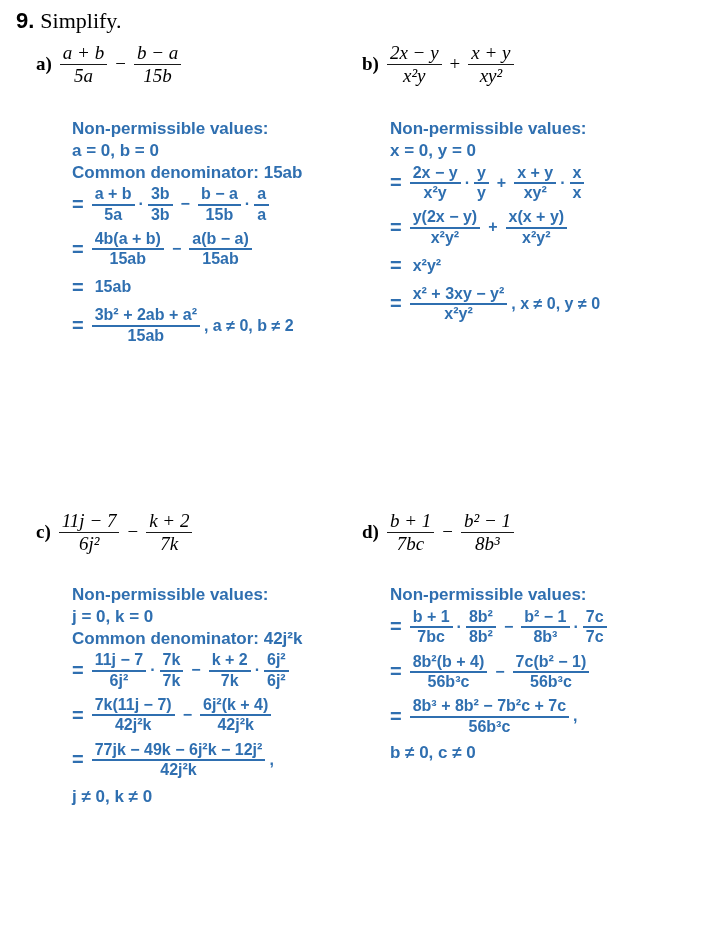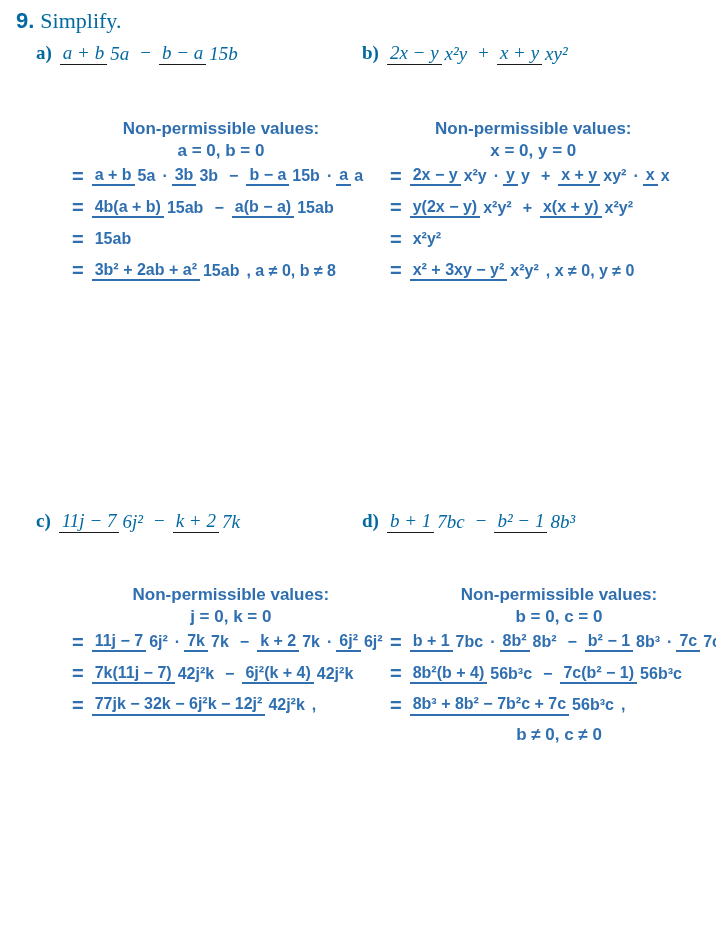--- a/index.html
+++ b/index.html
@@ -1,25 +1,25 @@
 <!DOCTYPE html>
 <html><head>
 <meta charset="utf-8">
 <style>
   html, body { margin: 0; padding: 0; background: #ffffff; }
   body { width: 716px; height: 932px; position: relative; overflow: hidden; }
-  .serif { font-family: "Liberation Serif", "DejaVu Serif", serif; color: #0369a1; }
-  .sans { font-family: "Liberation Sans", "DejaVu Sans", sans-serif; text-align: center; }
+  .serif { font-family: "Liberation Serif", "DejaVu Serif", serif; color: #000000; }
+  .sans { font-family: "Liberation Sans", "DejaVu Sans", sans-serif; }
   .blue { color: #2f6fb0; font-weight: bold; }
   .abs { position: absolute; }
   .problem-num { left: 16px; top: 8px; font-size: 22px; }
   .problem-num b { font-family: "Liberation Sans", sans-serif; font-weight: bold; margin-right: 6px; }
 
   
-  .frac { display: inline-flex; flex-direction: row; align-items: center; vertical-align: middle; margin: 0 4px; }
+  .frac { display: inline-flex; flex-direction: column; align-items: center; vertical-align: middle; margin: 0 4px; }
   .frac .num, .frac .den { padding: 0 3px; line-height: 1.15; white-space: nowrap; }
   .frac .num { border-bottom: 2px solid currentColor; }
   .q-frac .num { border-bottom: 1.5px solid #1a1a1a; }
   .row { display: flex; align-items: center; white-space: nowrap; }
   .eq { margin-right: 4px; font-size: 20px; }
   .op { margin: 0 4px; }
   i { font-style: italic; }
 
   .question { font-size: 19px; }
   .question .label { font-weight: bold; margin-right: 4px; font-size: 19px; }
@@ -43,20 +43,21 @@
   <span class="op">−</span>
   <span class="frac q-frac">
       <i class="num">b − a</i>
       <i class="den">15b</i>
     </span>
 </div>
 
 <div class="abs sans sol blue" style="left:72px; top:118px;">
   <div class="line">Non-permissible values:</div>
   <div class="line">a = 0, b = 0</div>
+  <div class="line">Common denominator: 15ab</div>
   <div class="row step">
     <span class="eq">=</span>
     <span class="frac">
         <span class="num">a + b</span>
         <span class="den">5a</span>
       </span>·
     <span class="frac">
         <span class="num">3b</span>
         <span class="den">3b</span>
       </span>
@@ -87,21 +88,21 @@
     <span class="frac">
         <span class="den">15ab</span>
       </span>
   </div>
   <div class="row step">
     <span class="eq">=</span>
     <span class="frac">
         <span class="num">3b² + 2ab + a²</span>
         <span class="den">15ab</span>
       </span>
-    <span>, a ≠ 0, b ≠ 8</span>
+    <span>, a ≠ 0, b ≠ 2</span>
   </div>
 </div>
 
 <div class="abs serif question row" style="left:362px; top:42px;">
   <span class="label">b)</span>
   <span class="frac q-frac">
       <i class="num">2x − y</i>
       <i class="den">x²y</i>
     </span>
   <span class="op">+</span>
@@ -171,20 +172,21 @@
   <span class="op">−</span>
   <span class="frac q-frac">
       <i class="num">k + 2</i>
       <i class="den">7k</i>
     </span>
 </div>
 
 <div class="abs sans sol blue" style="left:72px; top:584px;">
   <div class="line">Non-permissible values:</div>
   <div class="line">j = 0, k = 0</div>
+  <div class="line">Common denominator: 42j²k</div>
   <div class="row step">
     <span class="eq">=</span>
     <span class="frac">
         <span class="num">11j − 7</span>
         <span class="den">6j²</span>
       </span>·
     <span class="frac">
         <span class="num">7k</span>
         <span class="den">7k</span>
       </span>
@@ -206,43 +208,43 @@
       </span>
     <span class="op">−</span>
     <span class="frac">
         <span class="num">6j²(k + 4)</span>
         <span class="den">42j²k</span>
       </span>
   </div>
   <div class="row step">
     <span class="eq">=</span>
     <span class="frac">
-        <span class="num">77jk − 32k − 6j²k − 12j²</span>
+        <span class="num">77jk − 49k − 6j²k − 12j²</span>
         <span class="den">42j²k</span>
       </span>
     <span>,</span>
   </div>
+  <div class="line">j ≠ 0, k ≠ 0</div>
 </div>
 
 <div class="abs serif question row" style="left:362px; top:510px;">
   <span class="label">d)</span>
   <span class="frac q-frac">
       <i class="num">b + 1</i>
       <i class="den">7bc</i>
     </span>
   <span class="op">−</span>
   <span class="frac q-frac">
       <i class="num">b² − 1</i>
       <i class="den">8b³</i>
     </span>
 </div>
 
 <div class="abs sans sol blue" style="left:390px; top:584px;">
   <div class="line">Non-permissible values:</div>
-  <div class="line">b = 0, c = 0</div>
   <div class="row step">
     <span class="eq">=</span>
     <span class="frac">
         <span class="num">b + 1</span>
         <span class="den">7bc</span>
       </span>·
     <span class="frac">
         <span class="num">8b²</span>
         <span class="den">8b²</span>
       </span>

